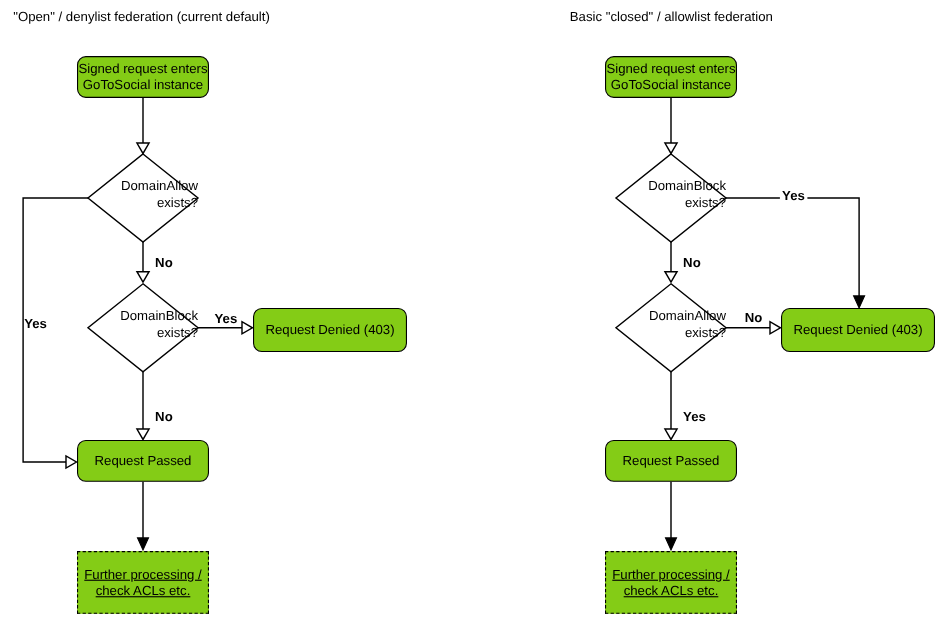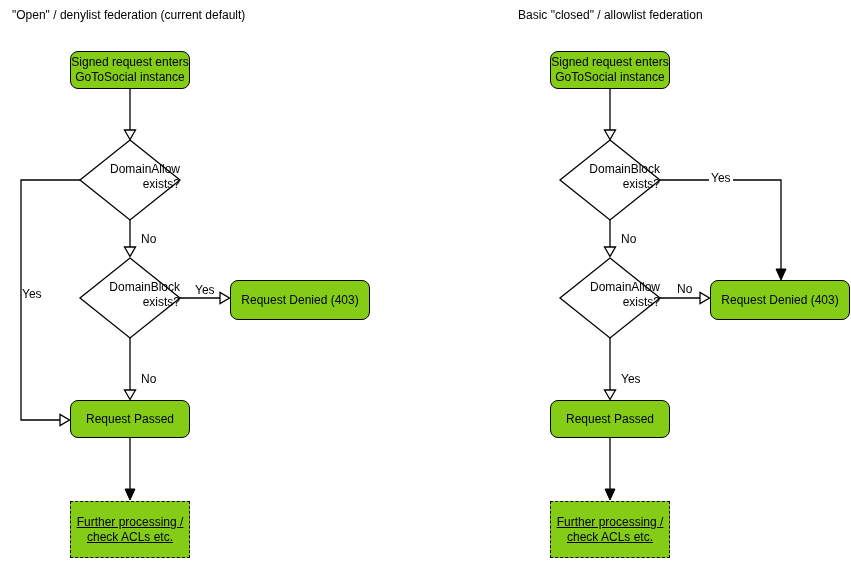--- a/index.html
+++ b/index.html
@@ -44,20 +44,21 @@
     text-align: right;
     font-size: 12px;
     line-height: 15px;
     white-space: pre-line;
   }
   .elabel {
     position: absolute;
     font-size: 12px;
     line-height: 13px;
     white-space: nowrap;
+    font-weight: bold;
   }
   .elabel.on-line { background: #ffffff; padding: 0 2px; }
 </style>
 </head>
 <body>
 
 <div class="canvas">
 
   <svg width="851" height="561" viewBox="0 0 851 561">
 

